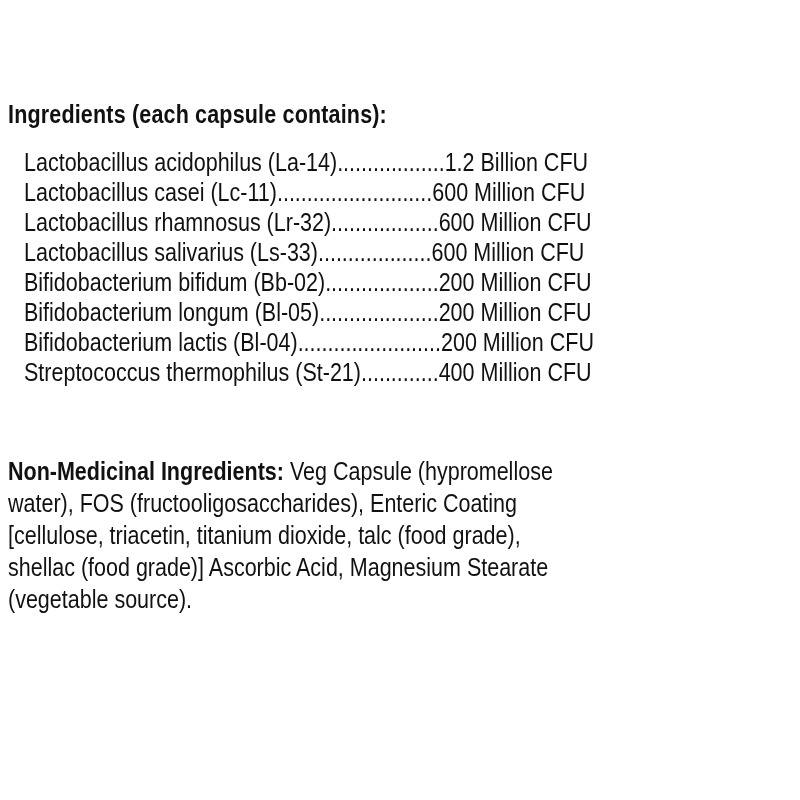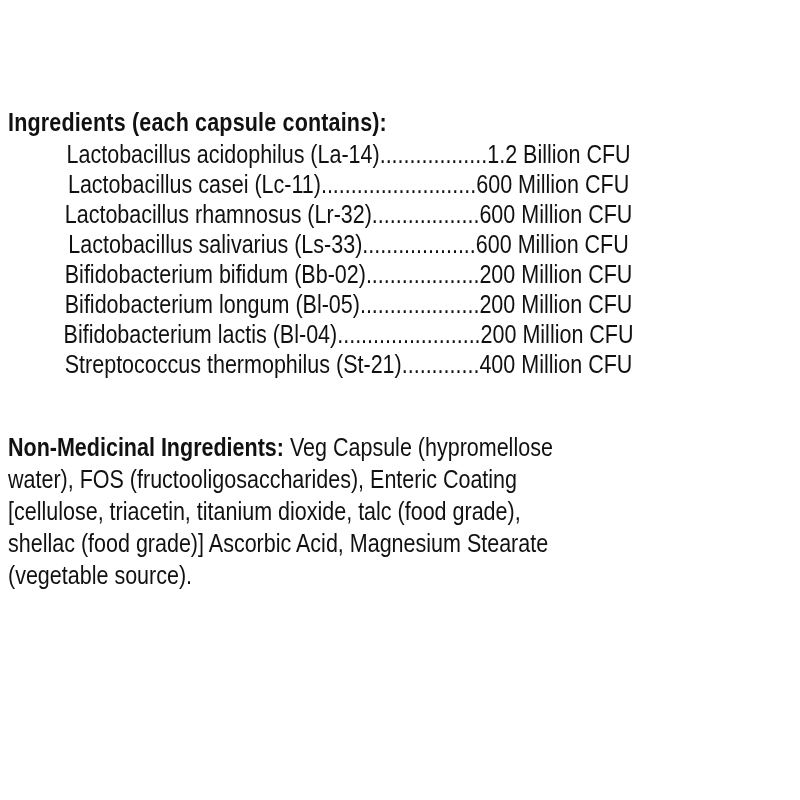--- a/index.html
+++ b/index.html
@@ -11,37 +11,36 @@
       width: 800px;
       height: 800px;
       overflow: hidden;
       position: relative;
       font-family: "Liberation Sans", sans-serif;
       color: #111111;
     }
     .label {
       position: absolute;
       left: 8px;
-      top: 106px;
+      top: 98px;
       width: 792px;
     }
     .section-title {
       font-size: 25px;
       font-weight: bold;
       line-height: 33px;
       letter-spacing: 0.2px;
       transform: scaleX(0.86);
       transform-origin: left center;
       white-space: nowrap;
     }
     .ingredient-list {
-      margin: 0;
+      margin: 16px;
       padding: 0;
       list-style: none;
-      text-align: center;
     }
     .ingredient-row {
       display: block;
       font-size: 25px;
       line-height: 30px;
       height: 30px;
       white-space: nowrap;
       transform: scaleX(0.86);
       transform-origin: left center;
     }

